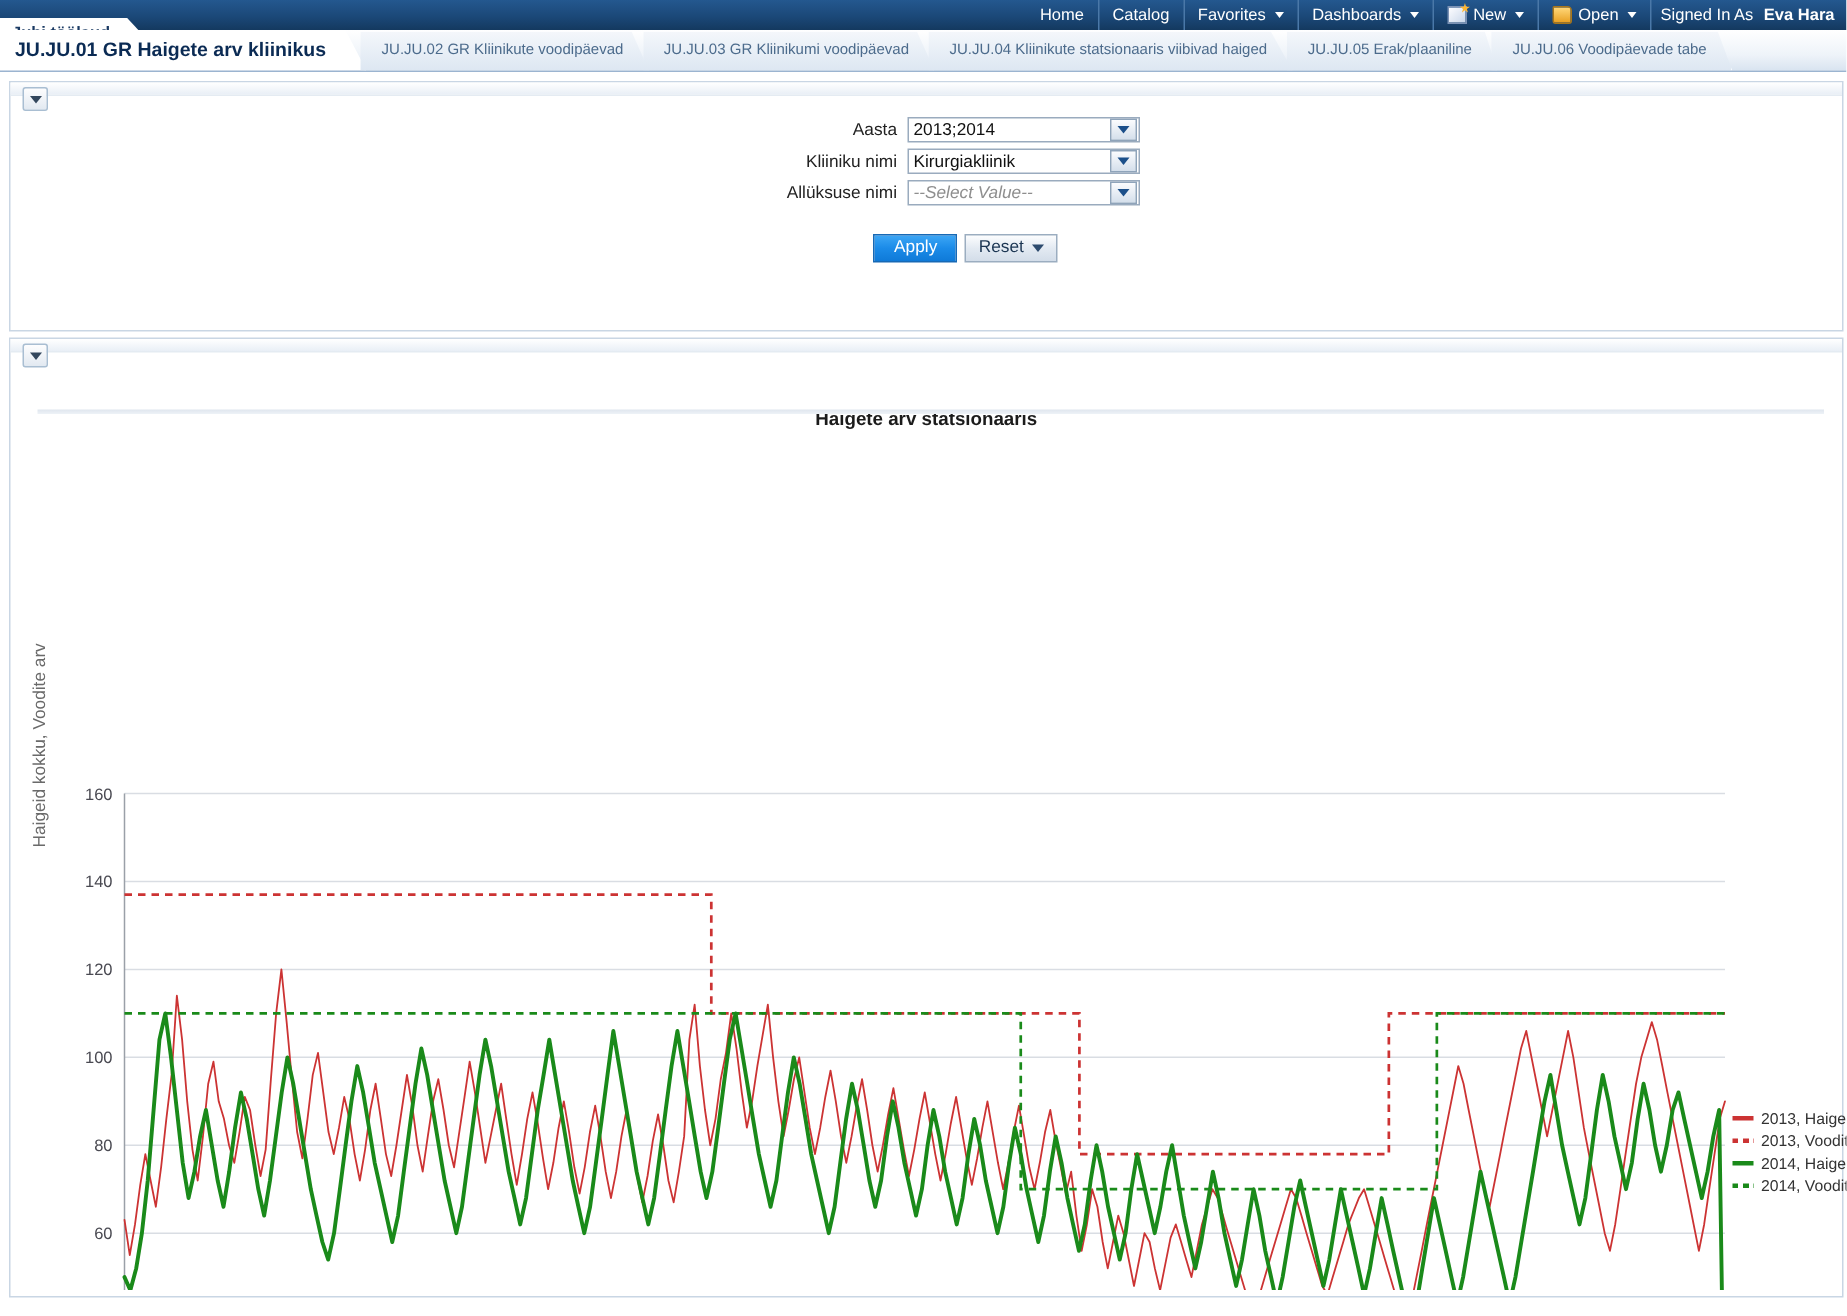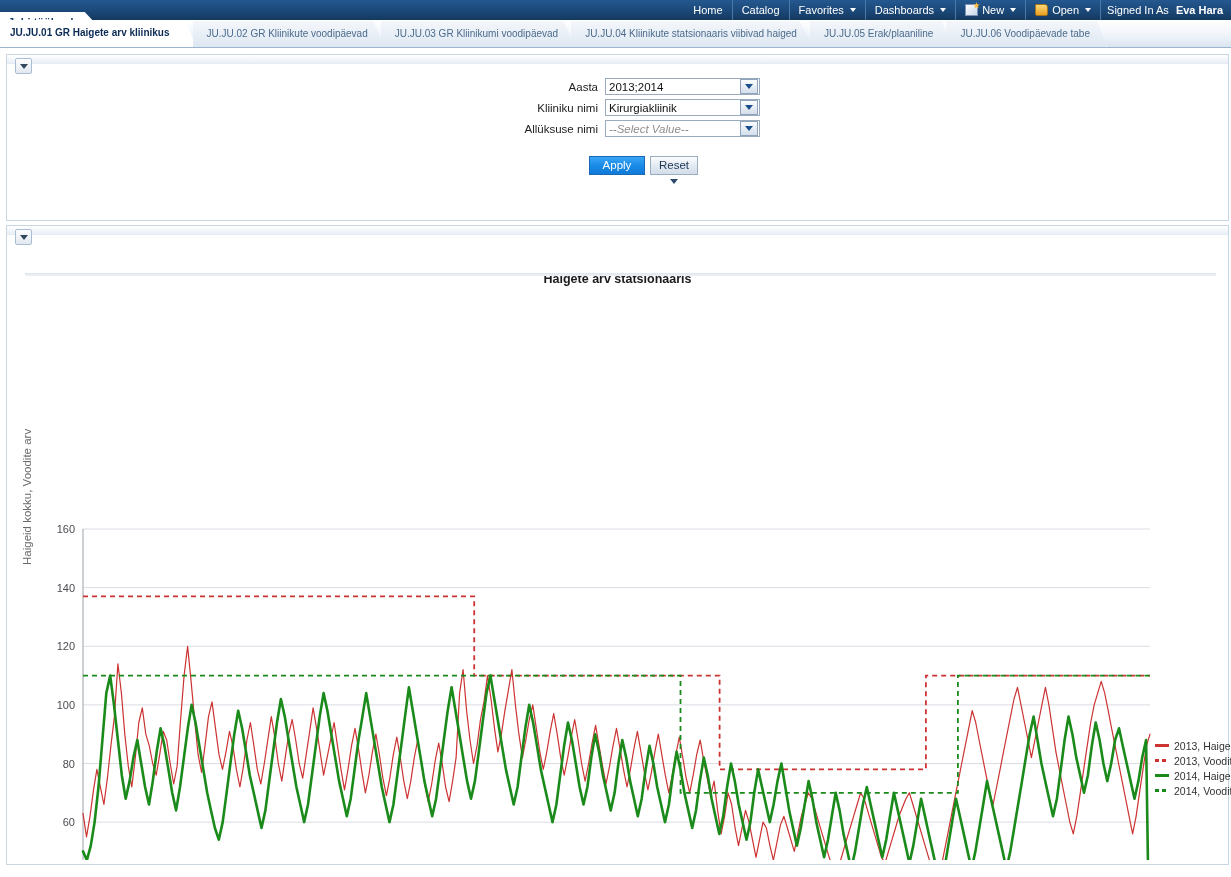--- a/index.html
+++ b/index.html
@@ -107,21 +107,21 @@
     background: linear-gradient(to bottom,#f4f7fb 0%, #dde7f2 100%);
     border-right: 1px solid #ffffff;
     -webkit-clip-path: polygon(0 0, 94% 0, 100% 100%, 0 100%);
     clip-path: polygon(0 0, 94% 0, 100% 100%, 0 100%);
     margin-right: -4px;
   }
   .ptab.active {
     background: #ffffff;
     color: #0b2b54;
     font-weight: bold;
-    font-size: 10px;
+    font-size: 13px;
     padding: 0 26px 0 10px;
     height: 28px;
     line-height: 27px;
   }
   .tabbar-spacer { flex: 1; }
 
   
   .dash-body {
     position: relative;
     height: 829px;
@@ -229,21 +229,21 @@
     text-align: center;
   }
   .btn-reset {
     height: 19px;
     padding: 0 8px;
     background: linear-gradient(to bottom,#fcfdfe 0%, #e3eaf2 50%, #d3dde9 100%);
     border: 1px solid #9badc0;
     color: #1b3552;
     font-size: 11.5px;
     line-height: 17px;
-    display: flex; align-items: center; gap: 5px; flex-direction: column;
+    display: flex; align-items: center; gap: 5px;
   }
   .btn-reset .caret-dark {
     width: 0; height: 0;
     border-left: 4px solid transparent;
     border-right: 4px solid transparent;
     border-top: 5px solid #2d4b6e;
   }
 
   
   #chart-section { height: 640px; }

